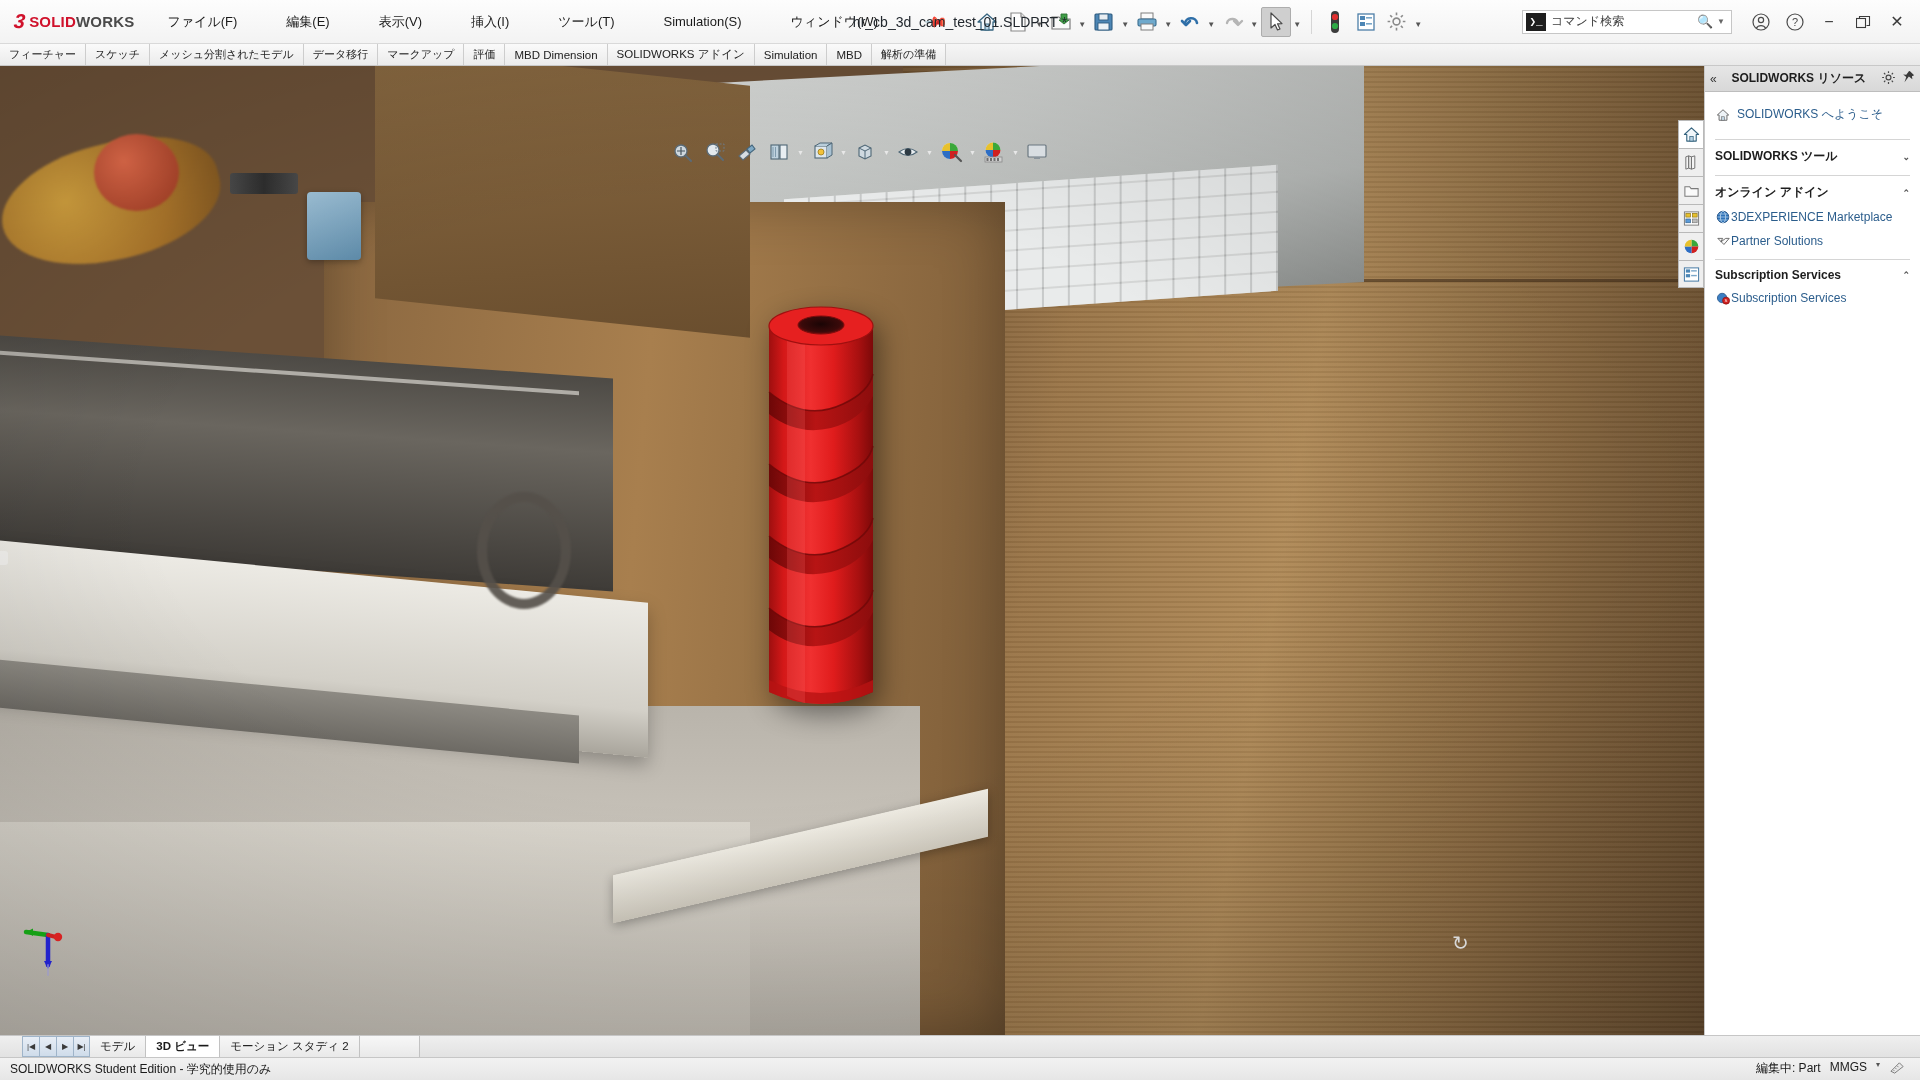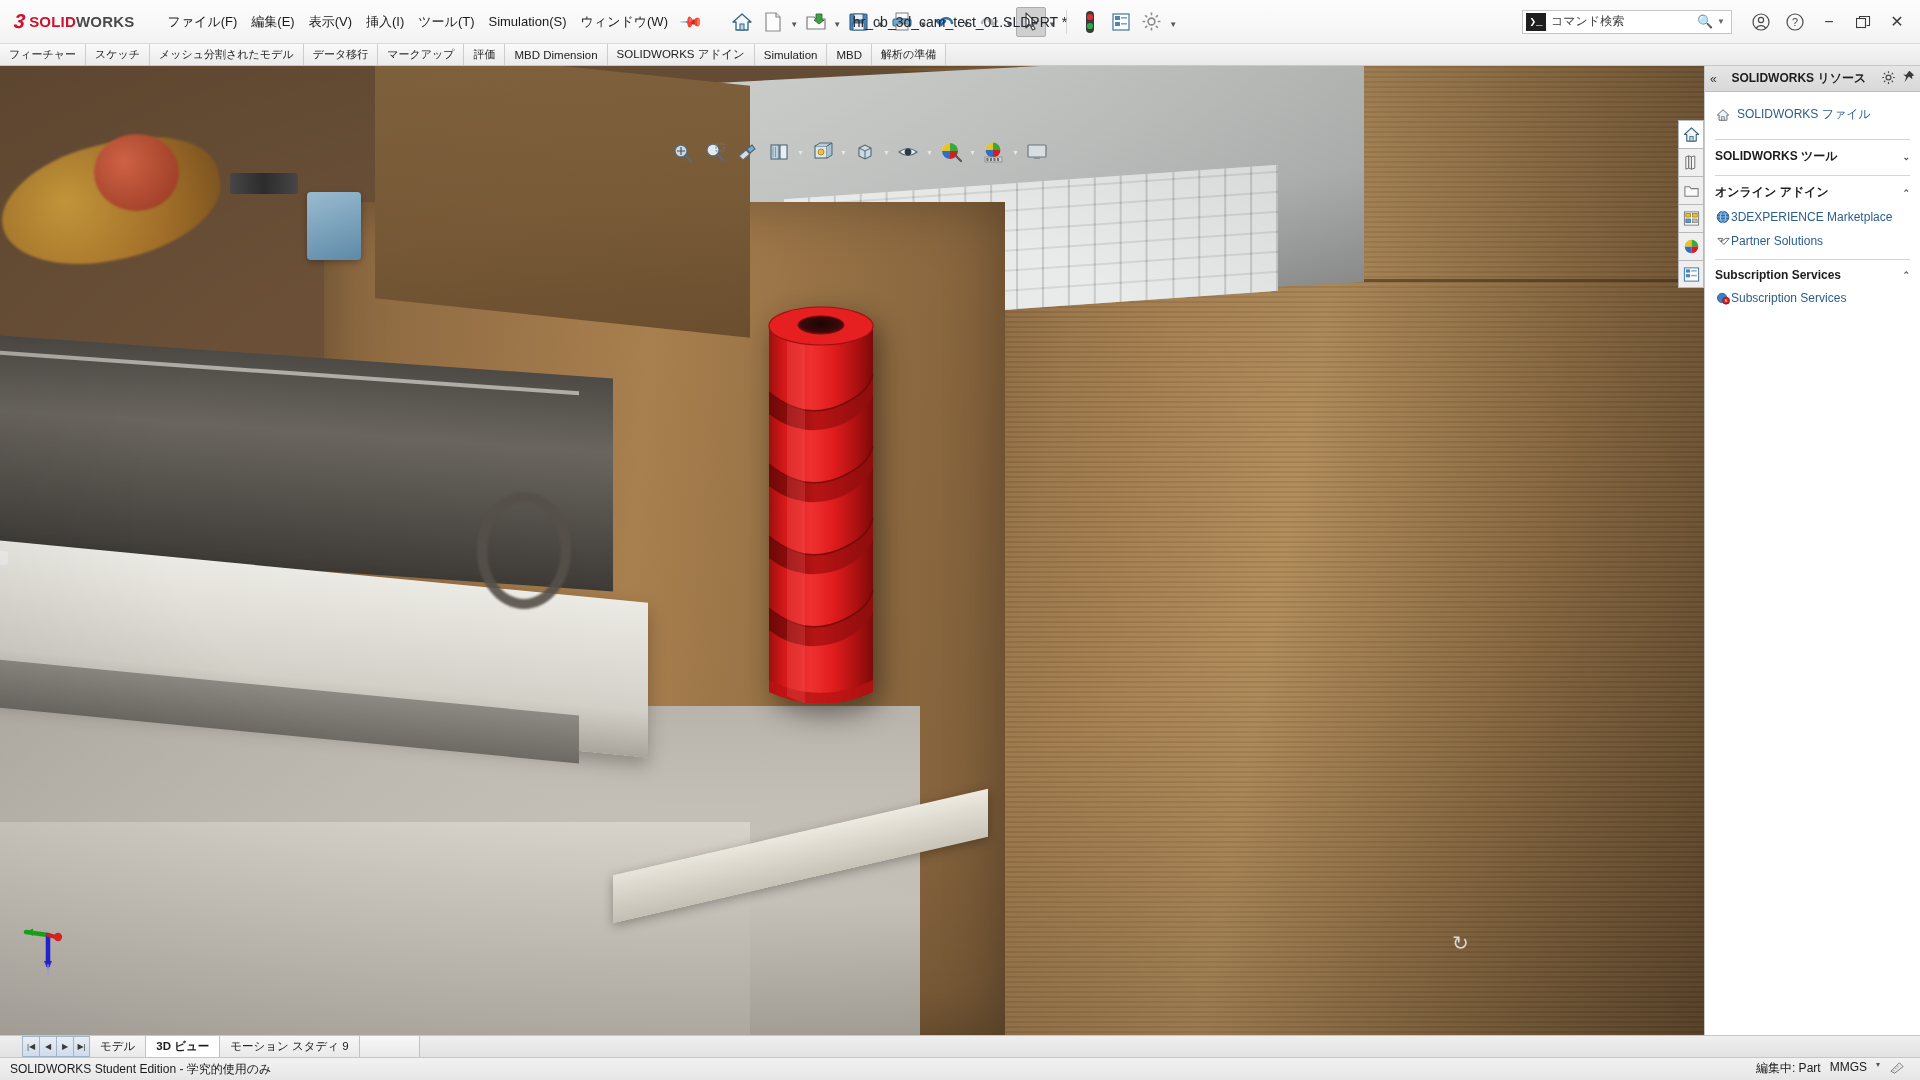--- a/index.html
+++ b/index.html
@@ -22,21 +22,21 @@
   }
   .sw-logo { display: flex; align-items: center; padding: 0 8px 0 14px; gap: 5px; }
   .sw-logo .ds {
     color: #d0112b; font-weight: bold; font-size: 20px; font-style: italic;
     letter-spacing: -1px; transform: skewX(-6deg);
   }
   .sw-logo .name { font-size: 15px; font-weight: bold; letter-spacing: .2px; }
   .sw-logo .name .s1 { color: #d0112b; }
   .sw-logo .name .s2 { color: #4a4a4a; }
 
-  .menubar { display: flex; align-items: center; margin-left: 18px; }
+  .menubar { display: flex; align-items: center; margin-left: 18px; gap: 35px; }
   .menu-item {
     font-size: 13px; color: #1a1a1a; padding: 4px 7px; white-space: nowrap;
     cursor: default; border-radius: 2px;
   }
   .pin-icon { margin-left: 7px; color: #4e5d6c; font-size: 15px; transform: rotate(45deg); }
 
   .tb-sep { width: 1px; height: 24px; background: #d6d6d6; margin: 0 7px; }
   .maintools { display: flex; align-items: center; margin-left: 26px; gap: 1px; }
   .tool {
     width: 30px; height: 30px; display: flex; align-items: center; justify-content: center;
@@ -695,21 +695,21 @@
       </div>
 
       <div class="tp-body">
         <div class="tp-welcome">
           <span class="ic16">
             <svg width="14" height="14" viewBox="0 0 16 16">
                 <path d="M8 2 L14.5 8 H12.5 V14 H3.5 V8 H1.5 Z" fill="#eef3f7" stroke="#6a6a6a" stroke-width="1.1" stroke-linejoin="round"></path>
                 <rect x="6.4" y="10" width="3.2" height="4" fill="#c2d6e4" stroke="#6a6a6a" stroke-width=".7"></rect>
               </svg>
           </span>
-          <span class="lbl">SOLIDWORKS ファイル</span>
+          <span class="lbl">SOLIDWORKS へようこそ</span>
         </div>
 
         <div class="tp-sect">
           <span>SOLIDWORKS ツール</span>
           <span class="ar">⌄</span>
         </div>
 
         <div class="tp-sect">
           <span>オンライン アドイン</span>
           <span class="ar">⌃</span>
@@ -753,21 +753,21 @@
 
   <div class="doctabs">
     <div class="navbtns">
       <div class="navb">|◀</div>
       <div class="navb">◀</div>
       <div class="navb">▶</div>
       <div class="navb">▶|</div>
     </div>
     <div class="dtab">モデル</div>
     <div class="dtab sel">3D ビュー</div>
-    <div class="dtab">モーション スタディ 9</div>
+    <div class="dtab">モーション スタディ 2</div>
     <div class="dtab-fill"></div>
   </div>
 
   <div class="statusbar">
     <span class="sb-left">SOLIDWORKS Student Edition - 学究的使用のみ</span>
     <span class="sb-right">
       <span>編集中: Part</span>
       <span>MMGS</span>
       <span class="dd">▾</span>
       <span>

